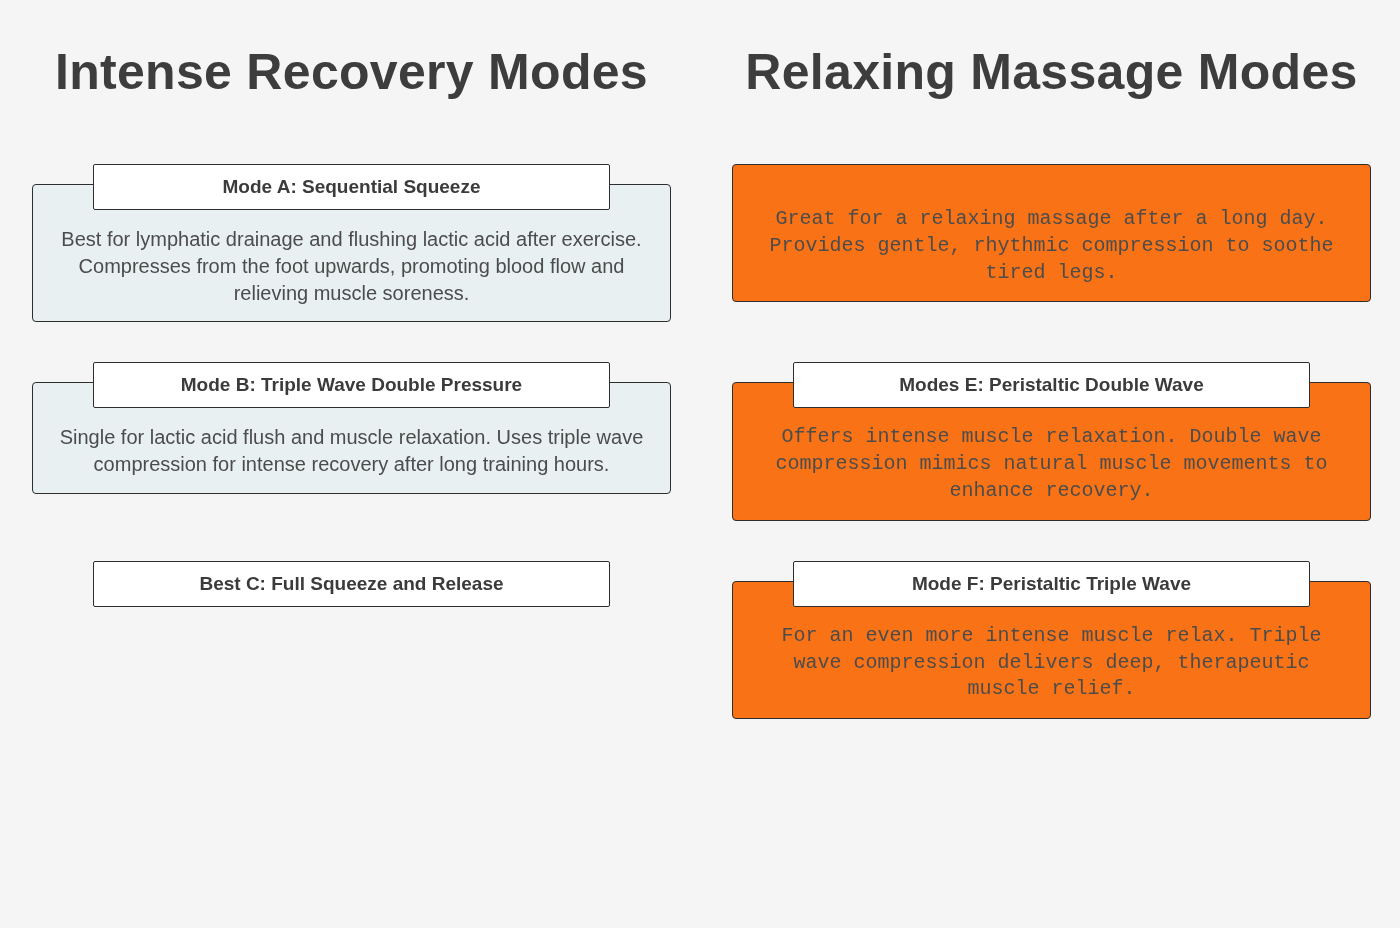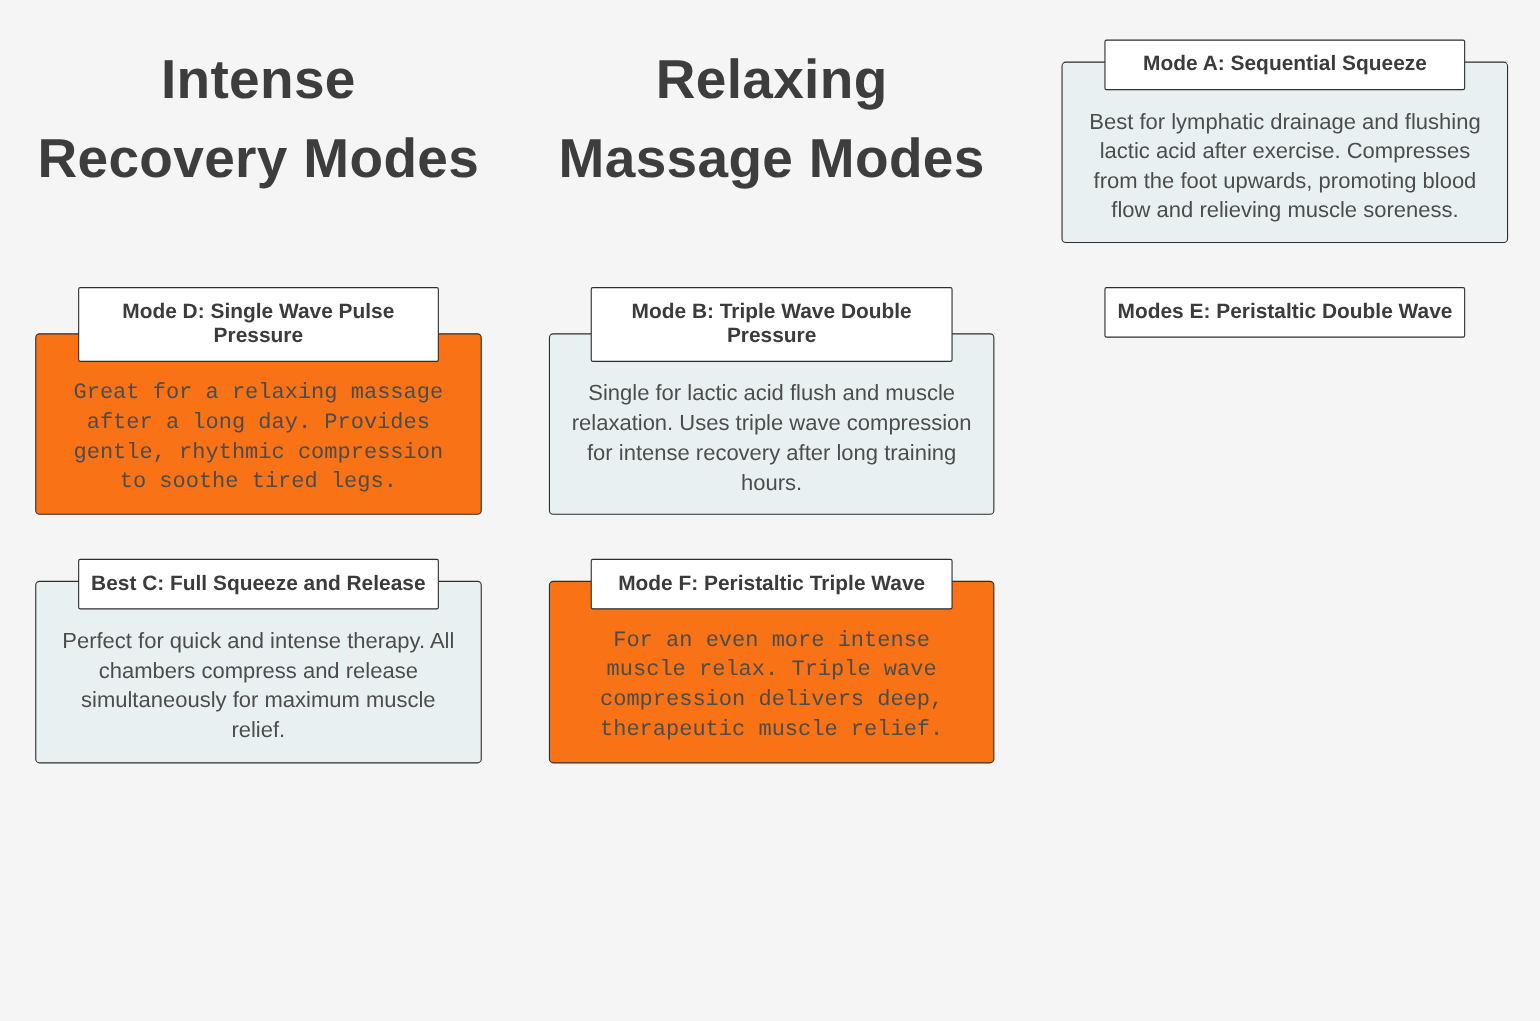--- a/index.html
+++ b/index.html
@@ -9,21 +9,21 @@
     font-family: "Liberation Sans", sans-serif;
     overflow: hidden;
   }
   .page {
     width: 1400px;
     height: 928px;
     padding: 36px 29px 0 32px;
   }
   .grid {
     display: grid;
-    grid-template-columns: 1fr 1fr 1fr;
+    grid-template-columns: 1fr 1fr;
     column-gap: 61px;
     row-gap: 40px;
     align-items: start;
   }
   .col-heading {
     font-size: 50px;
     font-weight: 700;
     color: #3d3d3d;
     text-align: center;
     line-height: 1.44;
@@ -66,35 +66,34 @@
   <div class="grid">
 
     <h1 class="col-heading col-left">Intense Recovery Modes</h1>
     <h1 class="col-heading col-right">Relaxing Massage Modes</h1>
 
     <div class="card col-left">
       <div class="card-title">Mode A: Sequential Squeeze</div>
       <div class="card-body">Best for lymphatic drainage and flushing lactic acid after exercise. Compresses from the foot upwards, promoting blood flow and relieving muscle soreness.</div>
     </div>
     <div class="card col-right">
-      <div class="card-title">Mode D: Single Wave Pulse Pressure</div>
       <div class="card-body">Great for a relaxing massage after a long day. Provides gentle, rhythmic compression to soothe tired legs.</div>
     </div>
 
     <div class="card col-left">
       <div class="card-title">Mode B: Triple Wave Double Pressure</div>
       <div class="card-body">Single for lactic acid flush and muscle relaxation. Uses triple wave compression for intense recovery after long training hours.</div>
     </div>
     <div class="card col-right">
       <div class="card-title">Modes E: Peristaltic Double Wave</div>
+      <div class="card-body">Offers intense muscle relaxation. Double wave compression mimics natural muscle movements to enhance recovery.</div>
     </div>
 
     <div class="card col-left">
       <div class="card-title">Best C: Full Squeeze and Release</div>
-      <div class="card-body">Perfect for quick and intense therapy. All chambers compress and release simultaneously for maximum muscle relief.</div>
     </div>
     <div class="card col-right">
       <div class="card-title">Mode F: Peristaltic Triple Wave</div>
       <div class="card-body">For an even more intense muscle relax. Triple wave compression delivers deep, therapeutic muscle relief.</div>
     </div>
 
   </div>
 </div>
 
 </body></html>

